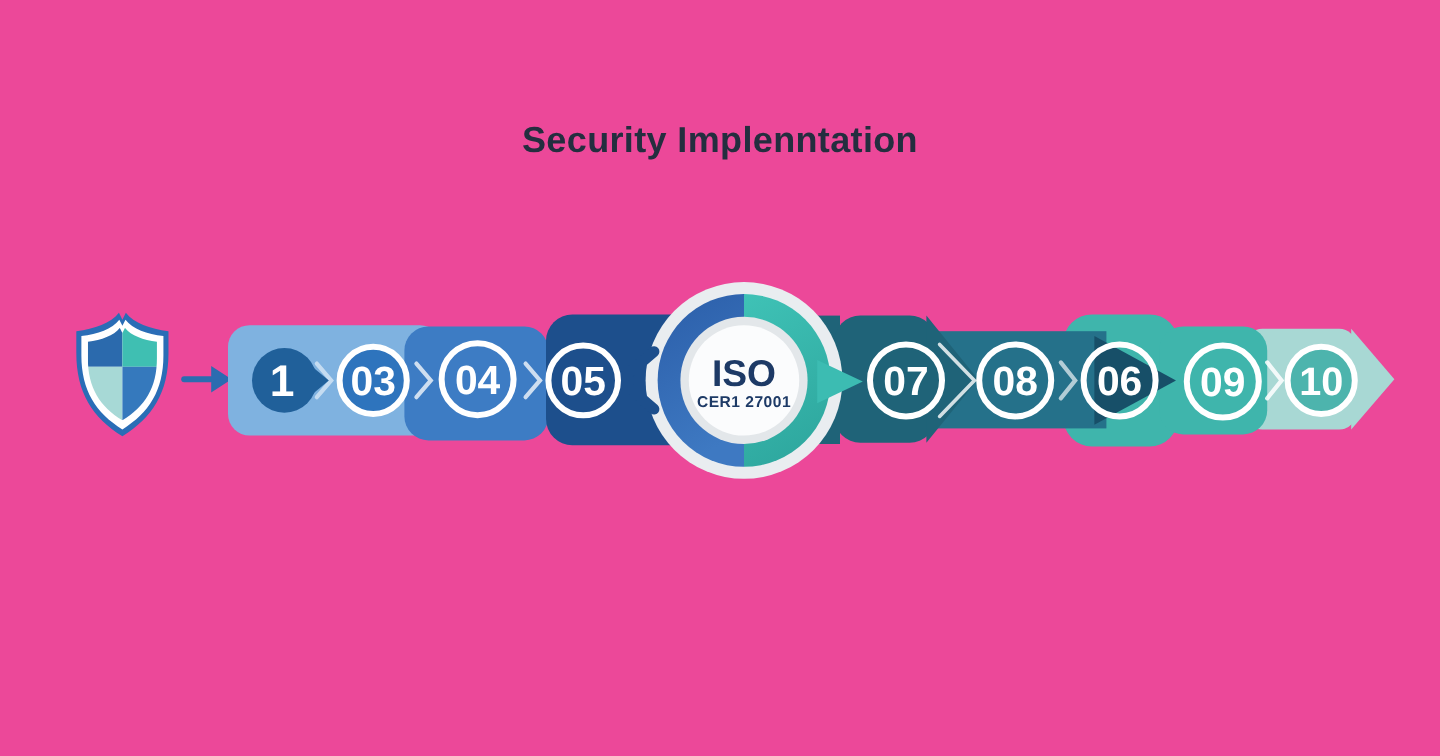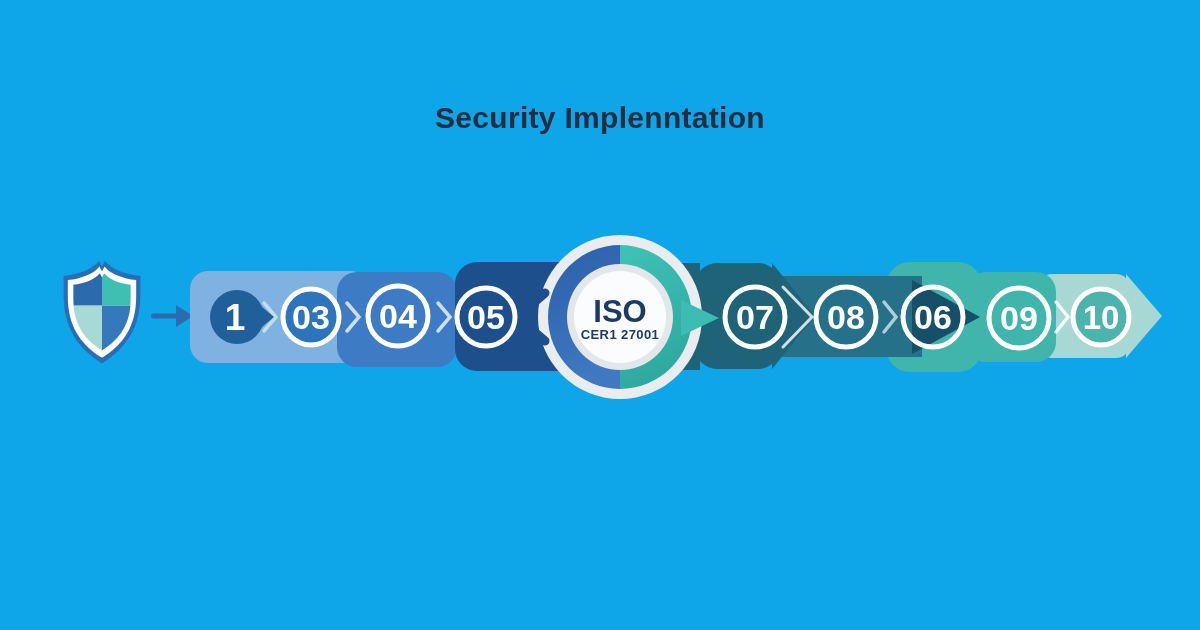--- a/index.html
+++ b/index.html
@@ -1,16 +1,16 @@
 <!DOCTYPE html>
 <html><head>
 <meta charset="utf-8">
 <style>
   html,body{margin:0;padding:0;background:#ffffff;}
-  #stage{position:relative;width:1200px;height:630px;background:#0ea5e9;overflow:hidden;
+  #stage{position:relative;width:1200px;height:630px;background:#ec4899;overflow:hidden;
          font-family:"Liberation Sans", sans-serif;}
   #title{position:absolute;left:0;right:0;top:101px;text-align:center;
          font-size:30px;font-weight:700;color:#242e3f;letter-spacing:.3px;}
   svg{position:absolute;left:0;top:0;}
   .num{font-family:"Liberation Sans", sans-serif;font-weight:700;fill:#ffffff;}
   .iso{font-family:"Liberation Sans", sans-serif;font-weight:700;}
 </style>
 </head>
 <body>
 

